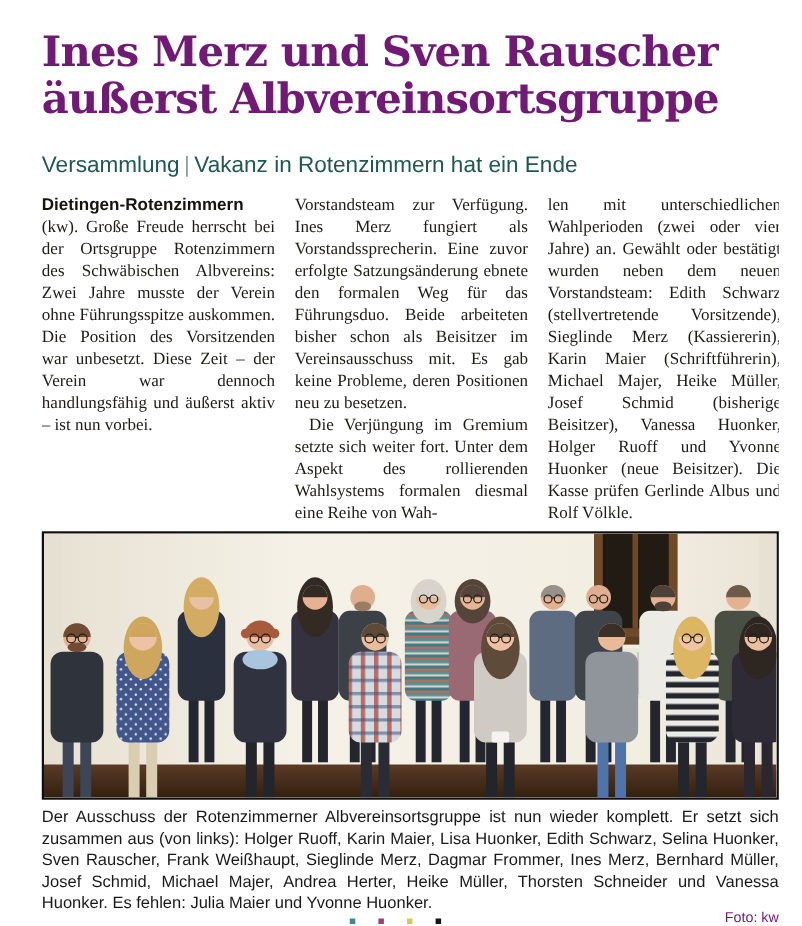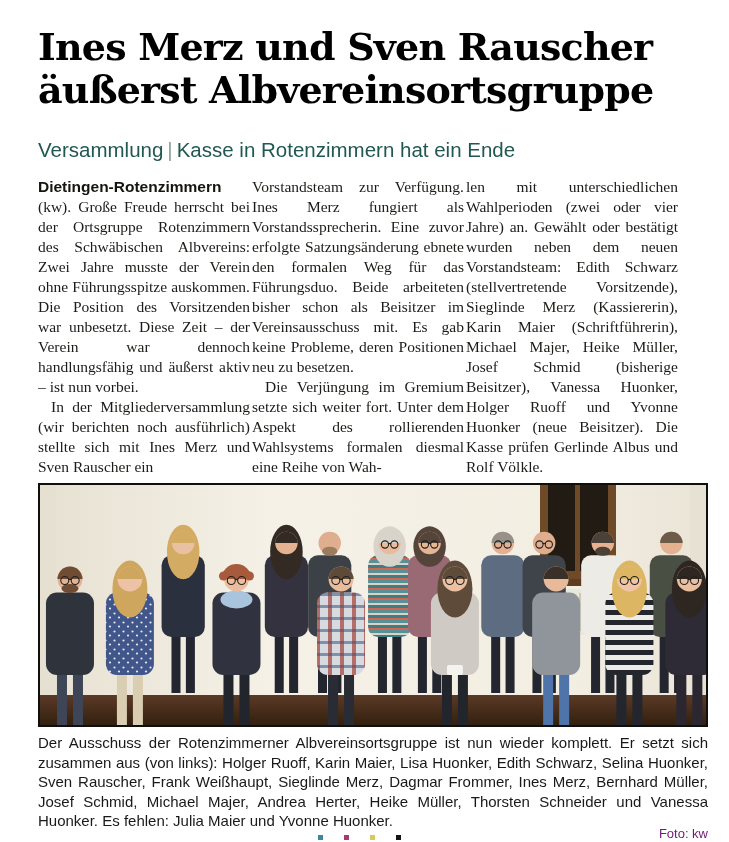--- a/index.html
+++ b/index.html
@@ -6,32 +6,32 @@
   body{
     width:729px;height:842px;background:#ffffff;position:relative;
     font-family:"Liberation Sans",sans-serif;color:#1d1b17;overflow:hidden;
   }
   .page{position:absolute;left:38px;top:0;width:670px;}
   
   .headline{
     margin-top:26px;
     font-family:"DejaVu Serif",serif;font-weight:700;
     font-size:38px;line-height:1.12;letter-spacing:-0.8px;
-    color:#000000;
+    color:#701a75;
   }
   .headline span{display:block;}
   
   .kicker{
     margin-top:7px;font-size:20.5px;line-height:1.25;color:#215852;
     font-family:"Liberation Sans",sans-serif;
   }
   .kicker .k-label{font-weight:400;}
   .kicker .k-sep{color:#8fa09c;font-weight:400;padding:0 4px;}
   
-  .columns{display:flex;gap:2px;margin-top:15px;height:300px;overflow:hidden;}
+  .columns{display:flex;gap:18px;margin-top:15px;height:300px;overflow:hidden;}
   .col{
     width:212px;flex:0 0 212px;
     font-family:"Liberation Serif",serif;font-size:15.5px;line-height:20px;
     text-align:justify;color:#1d1b17;
   }
   .dateline{
     font-family:"Liberation Sans",sans-serif;font-weight:700;
     font-size:15.5px;line-height:20px;text-align:left;color:#16140f;
   }
   .col p{margin:0;}
@@ -57,28 +57,27 @@
 <body>
 
 <div class="page">
 
   <h1 class="headline">
     <span>Ines Merz und Sven Rauscher</span>
     <span>äußerst Albvereinsortsgruppe</span>
   </h1>
 
   <div class="kicker">
-    <span class="k-label">Versammlung</span><span class="k-sep">|</span><span>Kasse in Rotenzimmern hat ein Ende</span>
+    <span class="k-label">Versammlung</span><span class="k-sep">|</span><span>Vakanz in Rotenzimmern hat ein Ende</span>
   </div>
 
   <div class="columns">
     <div class="col">
       <div class="dateline">Dietingen-Rotenzimmern</div>
     <p>(kw). Große Freude herrscht bei der Ortsgruppe Rotenzimmern des Schwäbischen Albvereins: Zwei Jahre musste der Verein ohne Führungsspitze auskommen. Die Position des Vorsitzenden war unbesetzt. Diese Zeit – der Verein war dennoch handlungsfähig und äußerst aktiv – ist nun vorbei.</p>
-        <p>In der Mitgliederversammlung (wir berichten noch ausführlich) stellte sich mit Ines Merz und Sven Rauscher ein</p>
       </div>
     <div class="col">
         <p>Vorstandsteam zur Verfügung. Ines Merz fungiert als Vorstandssprecherin. Eine zuvor erfolgte Satzungsänderung ebnete den formalen Weg für das Führungsduo. Beide arbeiteten bisher schon als Beisitzer im Vereinsausschuss mit. Es gab keine Probleme, deren Positionen neu zu besetzen.</p>
         <p>Die Verjüngung im Gremium setzte sich weiter fort. Unter dem Aspekt des rollierenden Wahlsystems formalen diesmal eine Reihe von Wah-</p>
       </div>
     <div class="col">
         <p>len mit unterschiedlichen Wahlperioden (zwei oder vier Jahre) an. Gewählt oder bestätigt wurden neben dem neuen Vorstandsteam: Edith Schwarz (stellvertretende Vorsitzende), Sieglinde Merz (Kassiererin), Karin Maier (Schriftführerin), Michael Majer, Heike Müller, Josef Schmid (bisherige Beisitzer), Vanessa Huonker, Holger Ruoff und Yvonne Huonker (neue Beisitzer). Die Kasse prüfen Gerlinde Albus und Rolf Völkle.</p>
       </div>
   </div>
 

